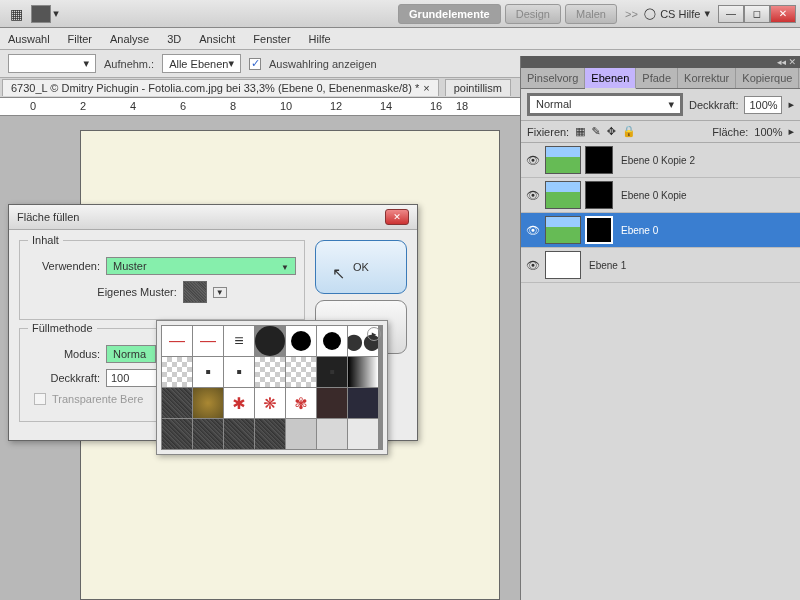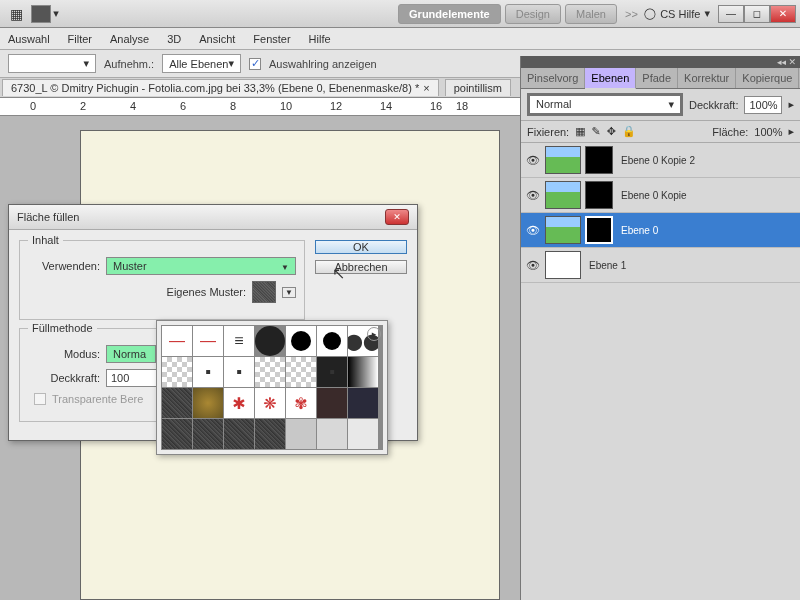--- a/index.html
+++ b/index.html
@@ -27,21 +27,21 @@
 .dlg-body{padding:10px;display:flex;gap:10px}
 .dlg-left{flex:1}
 .fieldset{border:1px solid #bbb;padding:10px 8px;margin-bottom:8px;position:relative}
 .fieldset .legend{position:absolute;top:-7px;left:8px;background:#ececec;padding:0 4px;font-size:11px}
 .row{display:flex;align-items:center;gap:6px;margin:6px 0}
 .row label{min-width:72px;text-align:right}
 .row .dd{flex:1;background:#86efac;border:1px solid #888;padding:2px 6px;display:flex;align-items:flex-end}
 .row .dd .arr{margin-left:auto;font-size:8px}
 .txt{background:#fff;border:1px solid #888;padding:2px 4px;width:65px}
 .dlg-right{display:flex;flex-direction:column;gap:6px;width:92px}
-.btn{background:linear-gradient(#f8f8f8,#dcdcdc);border:1px solid #888;border-radius:0;padding:0 0;text-align:center}
+.btn{background:linear-gradient(#f8f8f8,#dcdcdc);border:1px solid #888;border-radius:9px;padding:20px 0;text-align:center}
 .btn.primary{border:1px solid #3a7ab8;background:linear-gradient(#eaf3fb,#c4ddf2)}
 .pattern-pop{position:absolute;left:156px;top:320px;width:232px;background:#ececec;border:1px solid #888;box-shadow:2px 2px 6px rgba(0,0,0,.3);z-index:20;padding:4px}
 .pat-grid{display:grid;grid-template-columns:repeat(7,30px);grid-auto-rows:30px;gap:1px;background:#888;border:1px solid #888}
 .pat{background:#fff;display:flex;align-items:center;justify-content:center;font-size:16px;overflow:hidden}
 .pat.checker{background:repeating-conic-gradient(#ccc 0 25%,#fff 0 50%) 0 0/10px 10px}
 .pat.dark{background:#222}
 .pat.tex{background:repeating-linear-gradient(45deg,#333,#555 3px)}
 .pat-arrow{position:absolute;right:6px;top:6px;border:1px solid #999;border-radius:50%;width:14px;height:14px;text-align:center;font-size:9px;line-height:12px}
 .panel{position:absolute;right:0;top:56px;width:280px;bottom:0;background:#d8d8d8;border-left:1px solid #777;z-index:5}
 .pnl-minbar{height:12px;background:#5a5a5a;display:flex;justify-content:flex-end;align-items:center;padding:0 4px;color:#ccc;font-size:9px}
@@ -148,21 +148,21 @@
     <div class="dlg-left">
       <div class="fieldset">
         <div class="legend">Inhalt</div>
         <div class="row">
           <label>Verwenden:</label>
           <div class="dd">
               <span>Muster</span>
               <span class="arr">▼</span>
             </div>
         </div>
-        <div class="row" style="justify-content:flex-end">
+        <div class="row" style="justify-content:center">
           <label style="min-width:auto">Eigenes Muster:</label>
           <div style="width:24px;height:22px;border:1px solid #666;background:repeating-linear-gradient(45deg,#444,#666 2px)"></div>
           <div style="border:1px solid #888;padding:0 2px;font-size:8px">▼</div>
         </div>
       </div>
       <div class="fieldset">
         <div class="legend">Füllmethode</div>
         <div class="row">
           <label>Modus:</label>
           <div class="dd" style="width:50px;flex:none">

